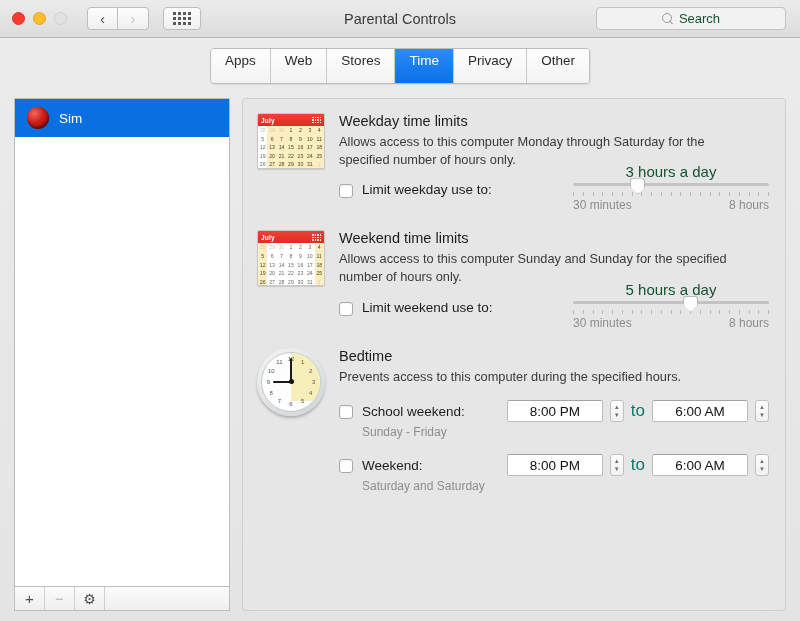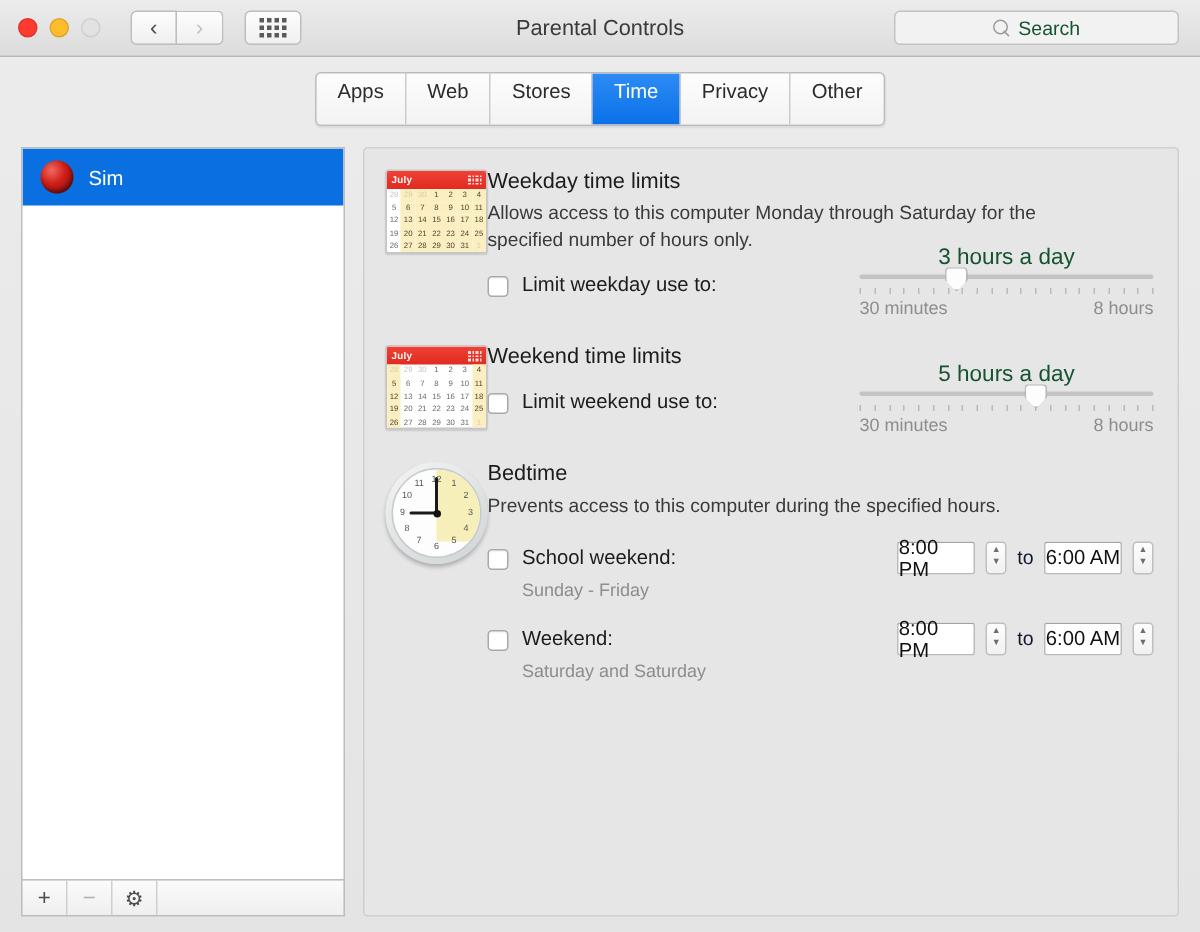--- a/index.html
+++ b/index.html
@@ -147,21 +147,21 @@
   
   .panel {
     flex: 1;
     background: #e6e6e6;
     border: 1px solid #cfcfcf;
     border-radius: 3px;
     margin-bottom: 10px;
     padding: 14px 16px 10px 14px;
     overflow: hidden;
   }
-  .section { display: flex; }
+  .section { display: flex; gap: 14px; }
   .section + .section { margin-top: 18px; }
   .sec-body { flex: 1; min-width: 0; }
   .sec-title { font-size: 14.5px; color: #1c1c1c; font-weight: normal; margin-bottom: 4px; }
   .sec-desc { font-size: 12.8px; color: #3a3a3a; line-height: 1.38; max-width: 390px; }
 
   
   .cal {
     width: 68px; height: 56px; flex: none;
     background: #fff;
     border: 1px solid #c6c6c6;
@@ -257,35 +257,35 @@
   .slider-ends {
     display: flex; justify-content: space-between;
     font-size: 12px; color: #8d8d8d; margin-top: 2px;
   }
 
   
   .bedtime-row { display: flex; align-items: center; margin-top: 15px; }
   .bedtime-sub { font-size: 12px; color: #8d8d8d; margin-left: 23px; margin-top: 3px; }
   .time-group { margin-left: auto; display: flex; align-items: center; gap: 7px; }
   .time-field {
-    width: 52px; height: 22px;
+    width: 96px; height: 22px;
     background: #fff; border: 1px solid #bbb; border-top-color: #a3a3a3;
     border-radius: 2px;
     font-size: 13.5px; color: #111;
     display: flex; align-items: center; justify-content: center;
   }
   .stepper {
     width: 14px; height: 22px;
     background: linear-gradient(#fdfdfd, #f1f1f1);
     border: 1px solid #bfbfbf; border-radius: 3px;
     display: flex; flex-direction: column; align-items: center; justify-content: center;
     gap: 3px;
   }
   .stepper span { font-size: 6px; line-height: 5px; color: #6d6d6d; }
-  .to-label { font-size: 13px; color: #0f172a; }
+  .to-label { font-size: 17px; color: #0f766e; }
 
   
   .footer {
     height: 48px; flex: none;
     display: flex; align-items: center;
     padding: 0 16px 0 20px;
     gap: 14px;
   }
   .lock { width: 26px; height: 30px; position: relative; flex: none; }
   .lock-shackle {
@@ -544,20 +544,21 @@
               <div class="cal-cell">27</div>
               <div class="cal-cell">28</div>
               <div class="cal-cell">29</div>
               <div class="cal-cell">30</div>
               <div class="cal-cell">31</div>
               <div class="cal-cell hl mut">1</div>
             </div>
         </div>
         <div class="sec-body">
           <div class="sec-title">Weekend time limits</div>
+          <div class="sec-desc">Allows access to this computer Sunday and Sunday for the specified number of hours only.</div>
           <div class="ctrl-row">
             <span class="cbox"></span>
             <span class="cb-label">Limit weekend use to:</span>
             <div class="slider-wrap">
               <div class="slider-value">5 hours a day</div>
               <div class="slider-track">
                 <div class="slider-thumb" id="we-thumb" style="left: 60%;"></div>
               </div>
               <div class="ticks" id="we-ticks">
                   <i></i>

